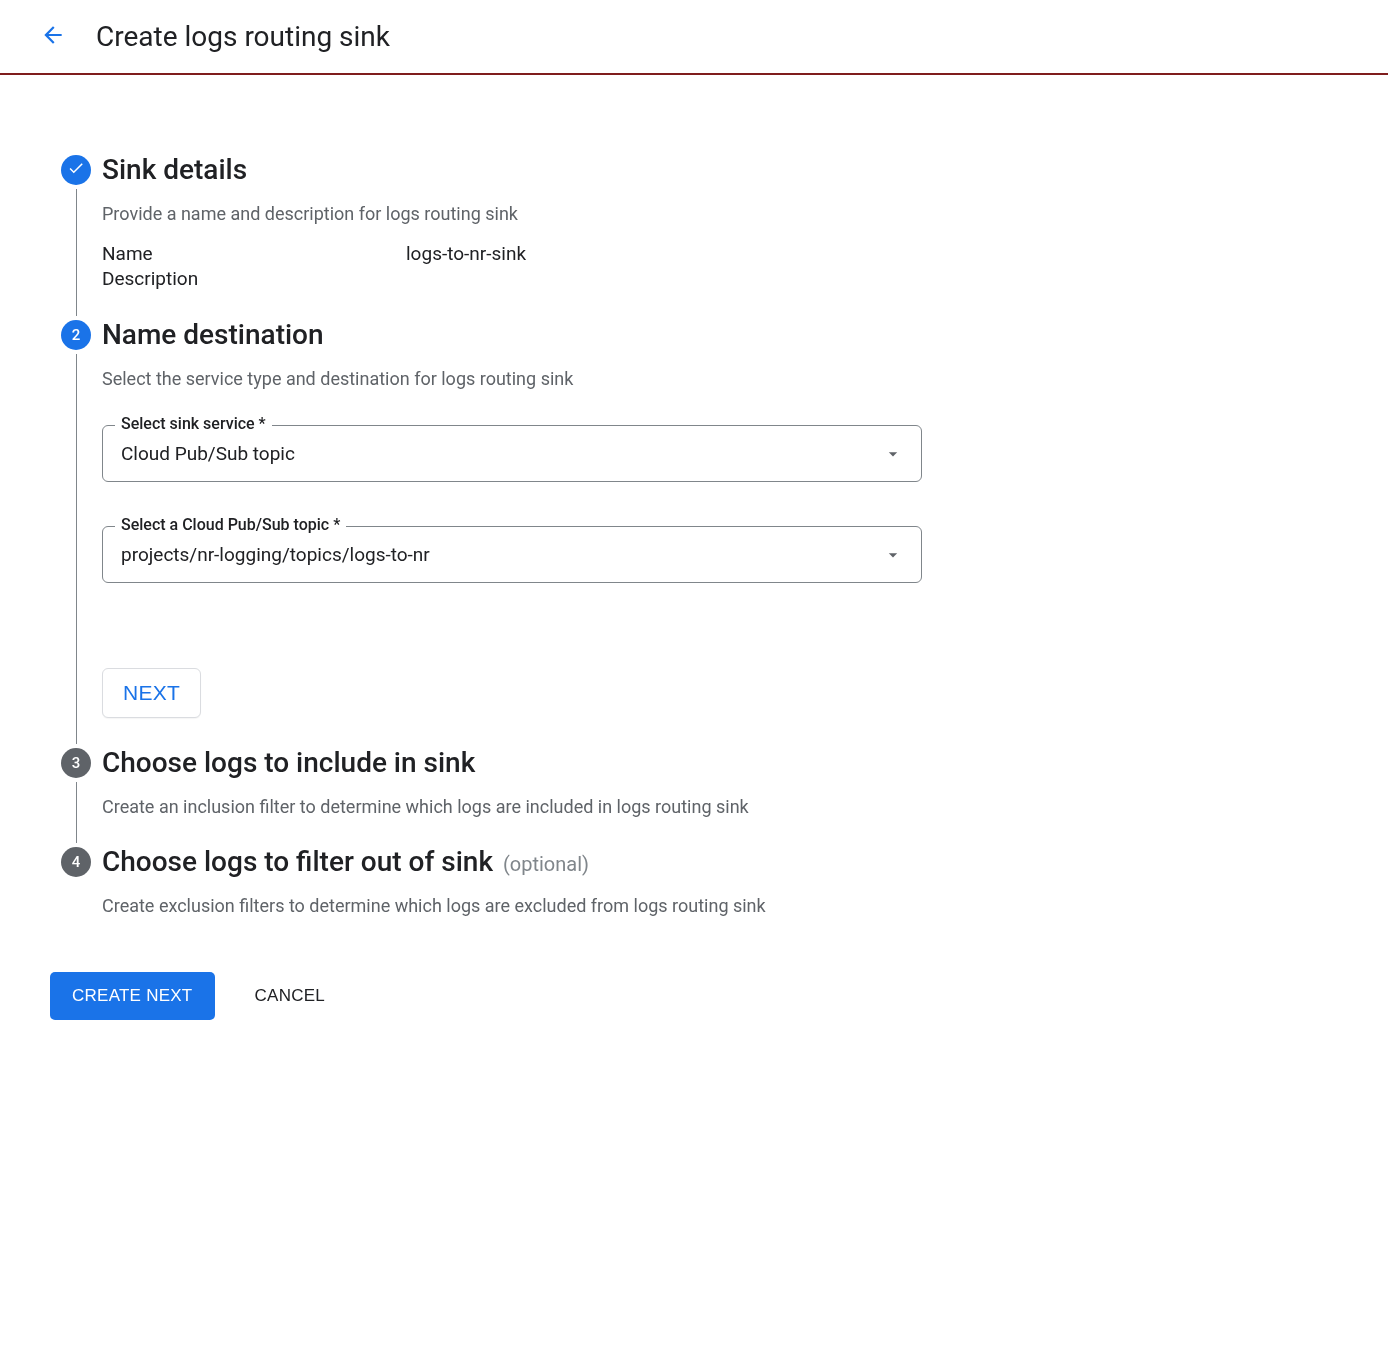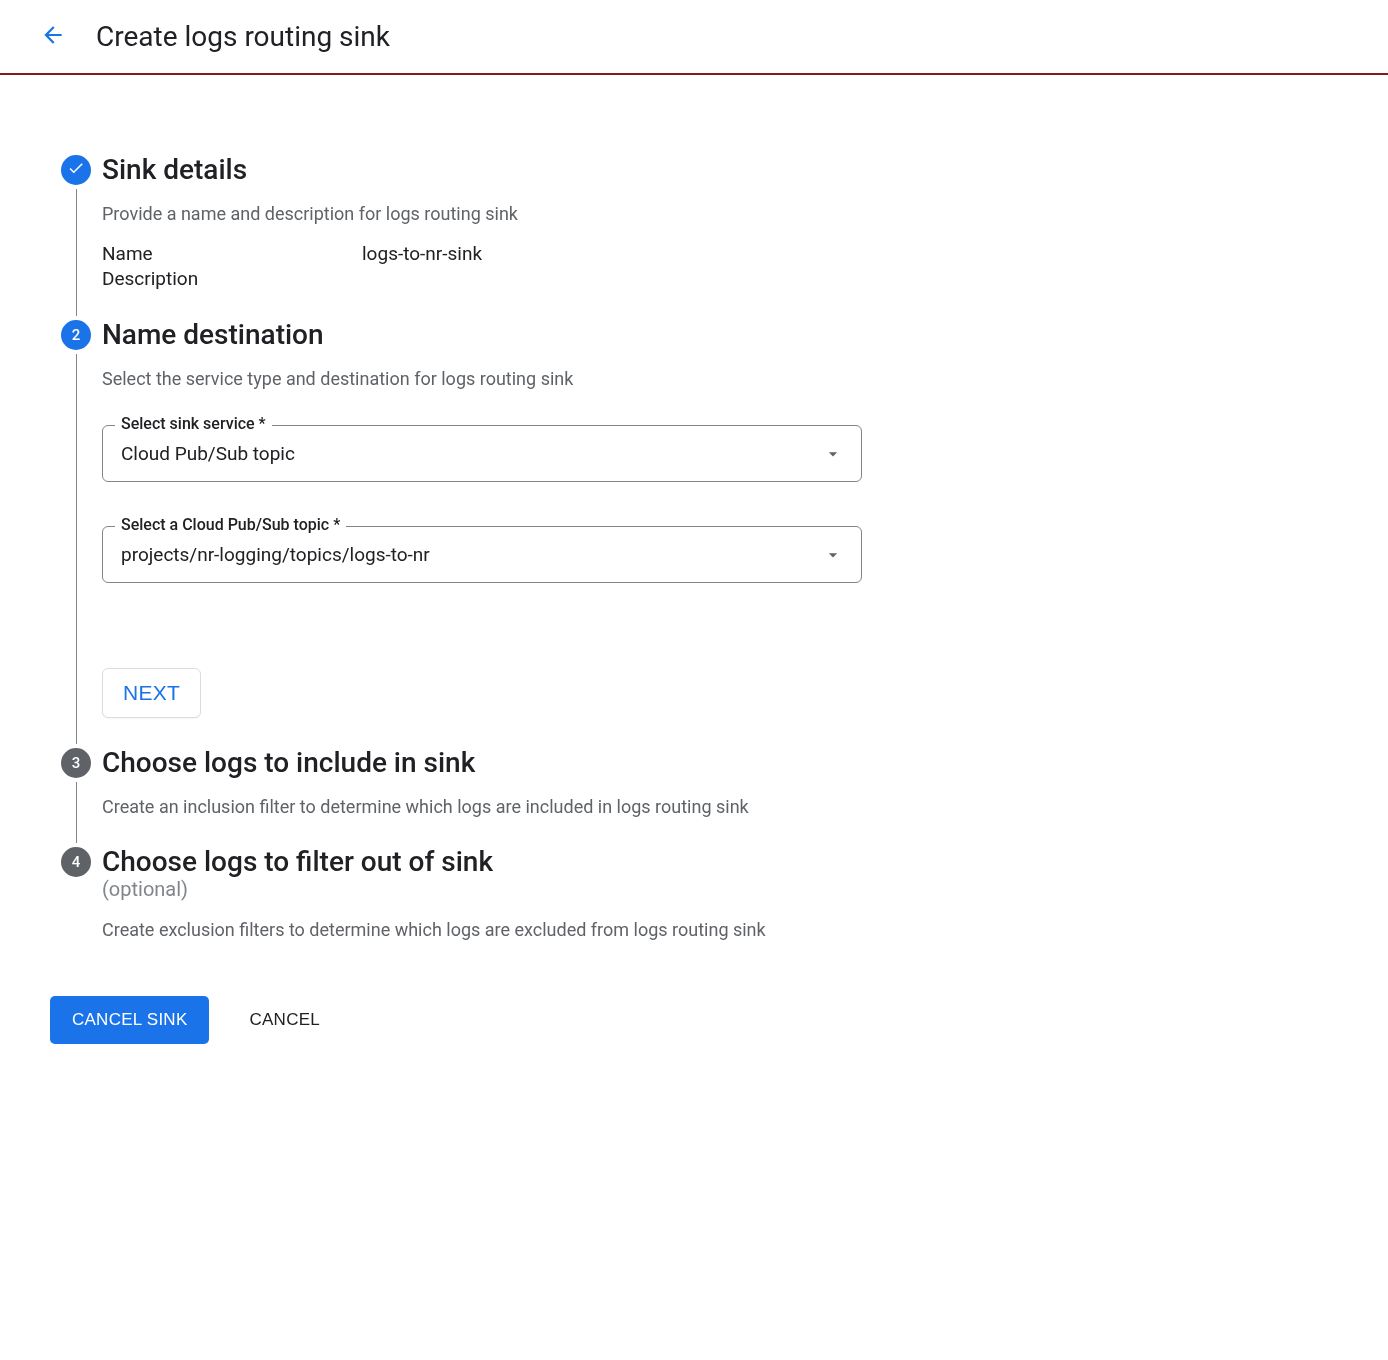--- a/index.html
+++ b/index.html
@@ -64,21 +64,21 @@
       flex: 1;
       margin: 4px 0;
     }
     .step-body {
       flex: 1;
       padding-bottom: 30px;
     }
     .step-title-row {
       display: flex;
       align-items: baseline;
-      flex-direction: column;
+      gap: 10px;
     }
     .step-title {
       font-size: 28px;
       font-weight: 500;
       color: #202124;
       line-height: 30px;
     }
     .step-tag {
       font-size: 20px;
       font-weight: 400;
@@ -86,29 +86,30 @@
     }
     .step-desc {
       font-size: 18px;
       color: #5f6368;
       margin-top: 18px;
     }
     .kv-row {
       display: flex;
       margin-top: 18px;
       font-size: 19px;
+      gap: 44px;
     }
     .kv-label { width: 260px; color: #202124; }
     .kv-val { color: #202124; }
     .field {
       position: relative;
       border: 1px solid #80868b;
       border-radius: 6px;
       margin-top: 36px;
-      width: 760px;
+      width: 820px;
       background: #fff;
     }
     .field-label {
       position: absolute;
       top: -12px;
       left: 12px;
       background: #fff;
       padding: 0 6px;
       font-size: 16px;
       color: #202124;
@@ -260,17 +261,17 @@
     <div class="step-body">
       <div class="step-title-row">
         <span class="step-title">Choose logs to filter out of sink</span>
         <span class="step-tag">(optional)</span>
       </div>
       <div class="step-desc">Create exclusion filters to determine which logs are excluded from logs routing sink</div>
     </div>
   </div>
 
   <div class="action-row">
-    <button class="create-btn">CANCEL SINK</button>
+    <button class="create-btn">CREATE NEXT</button>
     <button class="cancel-btn">CANCEL</button>
   </div>
 
 </div>
 
 </body></html>

